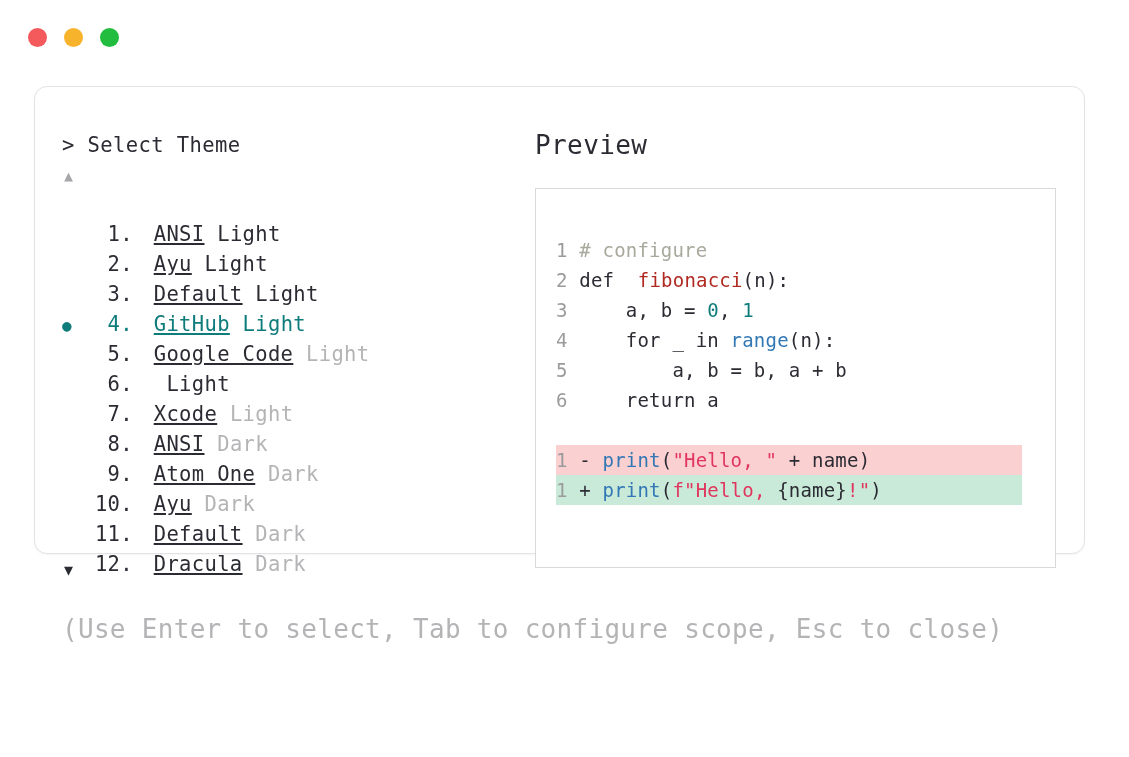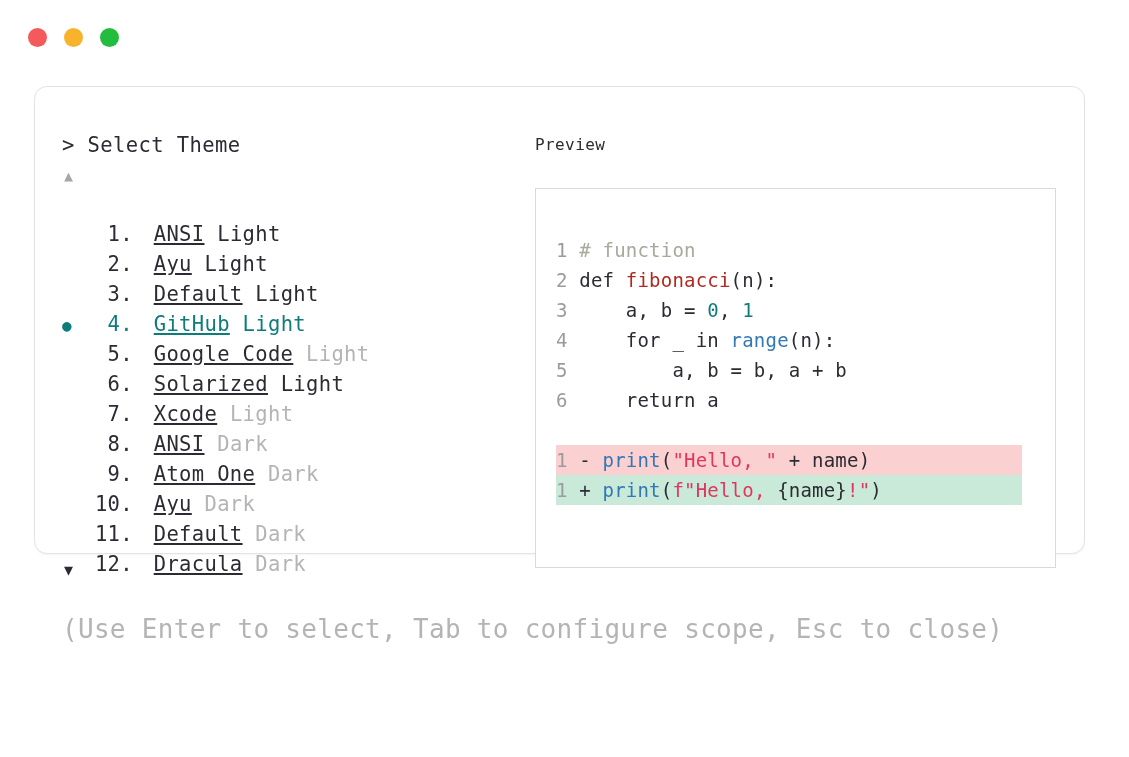--- a/index.html
+++ b/index.html
@@ -133,21 +133,21 @@
   }
 
   
   .right-col {
     position: absolute;
     left: 500px;
     top: 44px;
     width: 525px;
   }
   .preview-label {
-    font-size: 16px;
+    font-size: 26px;
     line-height: 28px;
     color: #2b2b33;
     letter-spacing: 0.4px;
     white-space: pre;
   }
   .preview-box {
     margin-top: 29px;
     width: 521px;
     height: 380px;
     box-sizing: border-box;
@@ -178,21 +178,21 @@
     display: block;
     width: 466px;
     box-sizing: border-box;
   }
   .code-line.diff-del { background: #fbd0d1; }
   .code-line.diff-add { background: #c9ead8; }
 
   
   .tok-comment { color: #a8a89c; }
   .tok-kw      { color: #2b2b33; margin-top: 20px; }
-  .tok-fn      { color: #b02a22; }
+  .tok-fn      { color: #b02a22; margin-left: 12px; }
   .tok-num     { color: #0e7c7b; }
   .tok-builtin { color: #3178b5; }
   .tok-str     { color: #e0365e; }
   .tok-plain   { color: #2b2b33; }
 </style>
 </head>
 <body>
 
 <div class="titlebar">
   <span class="dot dot-red"></span>
@@ -207,40 +207,40 @@
       <div class="prompt-line"><span class="prompt-caret">&gt;</span> <span>Select Theme</span></div>
 
       <div class="scroll-arrow up">▲</div>
 
       <div class="theme-list" id="theme-list">
           <div class="theme-row"><span class="bullet-cell">●</span><span class="idx">1.</span><span class="idx-dot"> </span><span class="tname">ANSI</span><span> </span><span class="tvariant">Light</span></div>
           <div class="theme-row"><span class="bullet-cell">●</span><span class="idx">2.</span><span class="idx-dot"> </span><span class="tname">Ayu</span><span> </span><span class="tvariant">Light</span></div>
           <div class="theme-row"><span class="bullet-cell">●</span><span class="idx">3.</span><span class="idx-dot"> </span><span class="tname">Default</span><span> </span><span class="tvariant">Light</span></div>
           <div class="theme-row selected"><span class="bullet-cell">●</span><span class="idx">4.</span><span class="idx-dot"> </span><span class="tname">GitHub</span><span> </span><span class="tvariant">Light</span></div>
           <div class="theme-row"><span class="bullet-cell">●</span><span class="idx">5.</span><span class="idx-dot"> </span><span class="tname">Google Code</span><span> </span><span class="tvariant dim">Light</span></div>
-          <div class="theme-row"><span class="bullet-cell">●</span><span class="idx">6.</span><span class="idx-dot"> </span><span class="tname">Solarized</span><span> </span><span class="tvariant">Light</span></div>
+          <div class="theme-row"><span class="bullet-cell">●</span><span class="idx">6.</span><span class="idx-dot"> </span><span> </span><span class="tvariant">Light</span></div>
           <div class="theme-row"><span class="bullet-cell">●</span><span class="idx">7.</span><span class="idx-dot"> </span><span class="tname">Xcode</span><span> </span><span class="tvariant dim">Light</span></div>
           <div class="theme-row"><span class="bullet-cell">●</span><span class="idx">8.</span><span class="idx-dot"> </span><span class="tname">ANSI</span><span> </span><span class="tvariant dim">Dark</span></div>
           <div class="theme-row"><span class="bullet-cell">●</span><span class="idx">9.</span><span class="idx-dot"> </span><span class="tname">Atom One</span><span> </span><span class="tvariant dim">Dark</span></div>
           <div class="theme-row"><span class="bullet-cell">●</span><span class="idx">10.</span><span class="idx-dot"> </span><span class="tname">Ayu</span><span> </span><span class="tvariant dim">Dark</span></div>
           <div class="theme-row"><span class="bullet-cell">●</span><span class="idx">11.</span><span class="idx-dot"> </span><span class="tname">Default</span><span> </span><span class="tvariant dim">Dark</span></div>
           <div class="theme-row"><span class="bullet-cell">●</span><span class="idx">12.</span><span class="idx-dot"> </span><span class="tname">Dracula</span><span> </span><span class="tvariant dim">Dark</span></div>
         </div>
 
       <div class="scroll-arrow down">▼</div>
     </div>
 
     <div class="help-text">(Use Enter to select, Tab to configure scope, Esc to close)</div>
 
     <div class="right-col">
       <div class="preview-label">Preview</div>
       <div class="preview-box">
         <div class="code-area">
           <div id="code-lines">
-              <div class="code-line"><span class="lno">1</span><span> </span><span class="tok-comment"># function</span></div>
+              <div class="code-line"><span class="lno">1</span><span> </span><span class="tok-comment"># configure</span></div>
               <div class="code-line"><span class="lno">2</span><span> </span><span class="tok-kw">def </span><span class="tok-fn">fibonacci</span><span class="tok-plain">(n):</span></div>
               <div class="code-line"><span class="lno">3</span><span> </span><span class="tok-plain">    a, b = </span><span class="tok-num">0</span><span class="tok-plain">, </span><span class="tok-num">1</span></div>
               <div class="code-line"><span class="lno">4</span><span> </span><span class="tok-plain">    for _ in </span><span class="tok-builtin">range</span><span class="tok-plain">(n):</span></div>
               <div class="code-line"><span class="lno">5</span><span> </span><span class="tok-plain">        a, b = b, a + b</span></div>
               <div class="code-line"><span class="lno">6</span><span> </span><span class="tok-plain">    return a</span></div>
             </div>
           <div class="diff-block" id="diff-lines">
               <div class="code-line diff diff-del" style="background: rgb(251, 208, 209);"><span class="lno">1</span><span> </span><span class="tok-plain">-</span><span> </span><span class="tok-builtin">print</span><span class="tok-plain">(</span><span class="tok-str">"Hello, "</span><span class="tok-plain"> + name)</span></div>
               <div class="code-line diff diff-add" style="background: rgb(201, 234, 216);"><span class="lno">1</span><span> </span><span class="tok-plain">+</span><span> </span><span class="tok-builtin">print</span><span class="tok-plain">(</span><span class="tok-str">f"Hello, </span><span class="tok-plain">{name}</span><span class="tok-str">!"</span><span class="tok-plain">)</span></div>
             </div>

